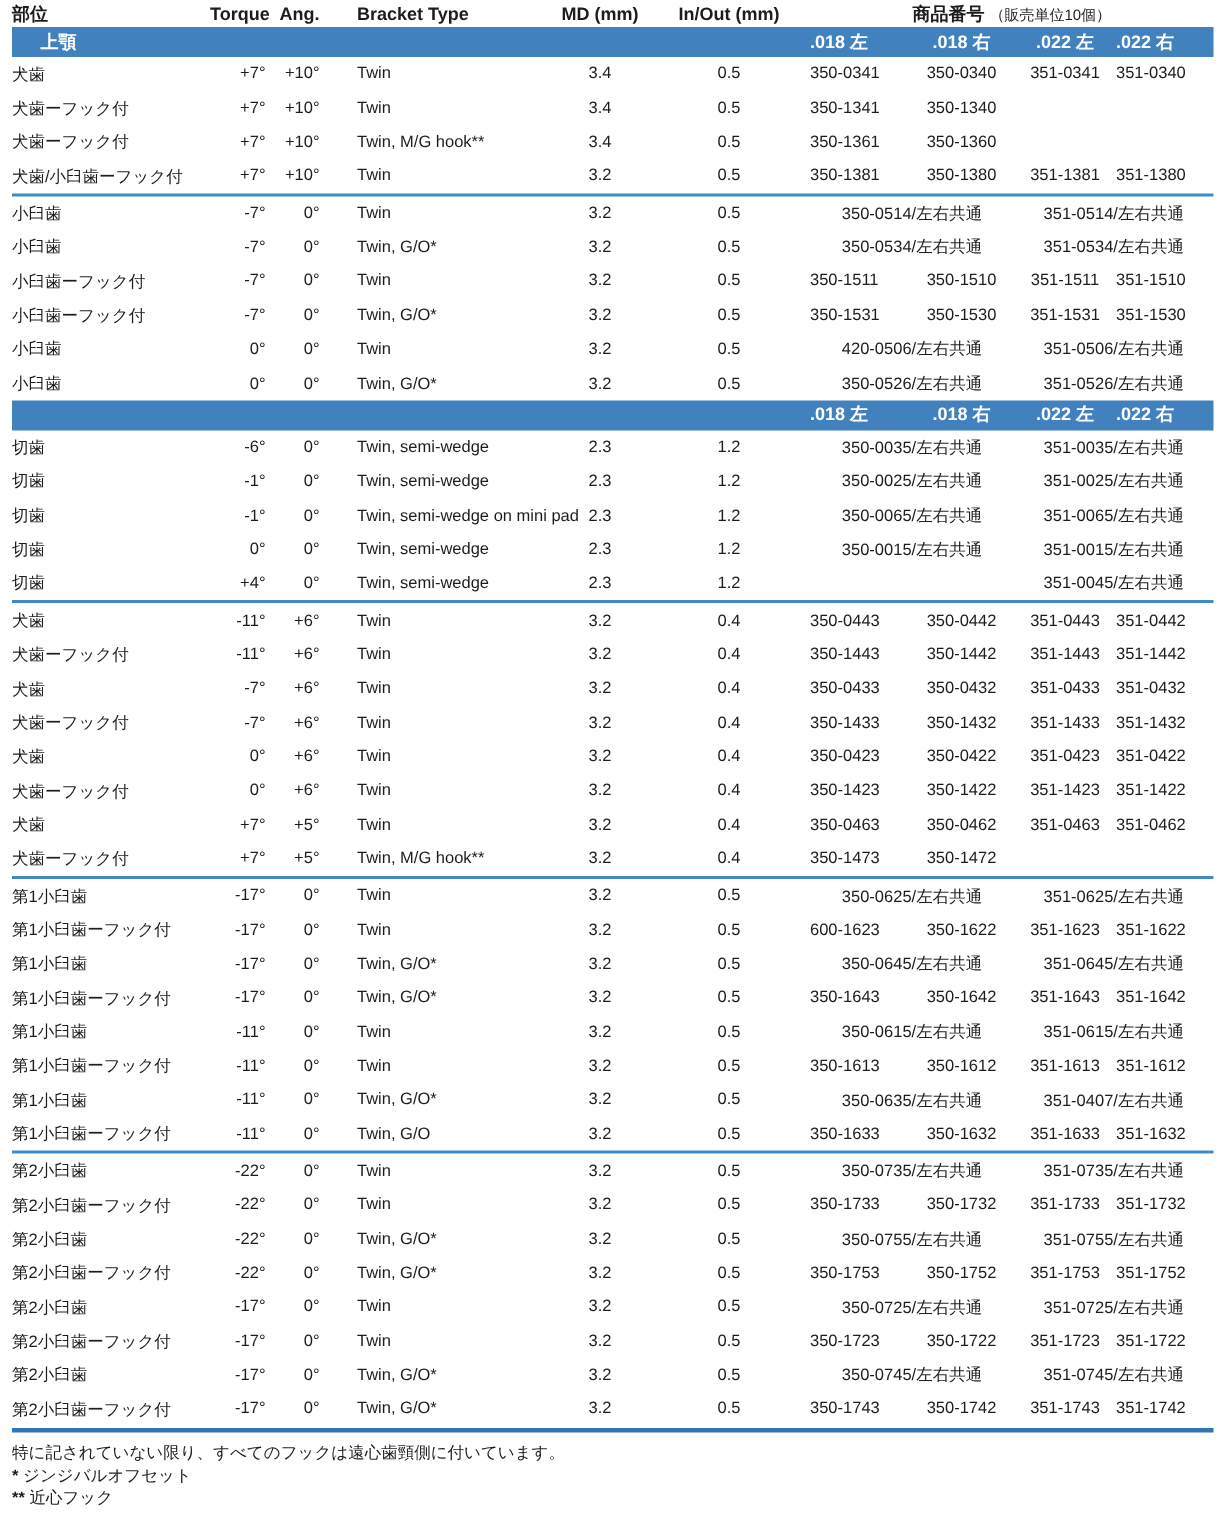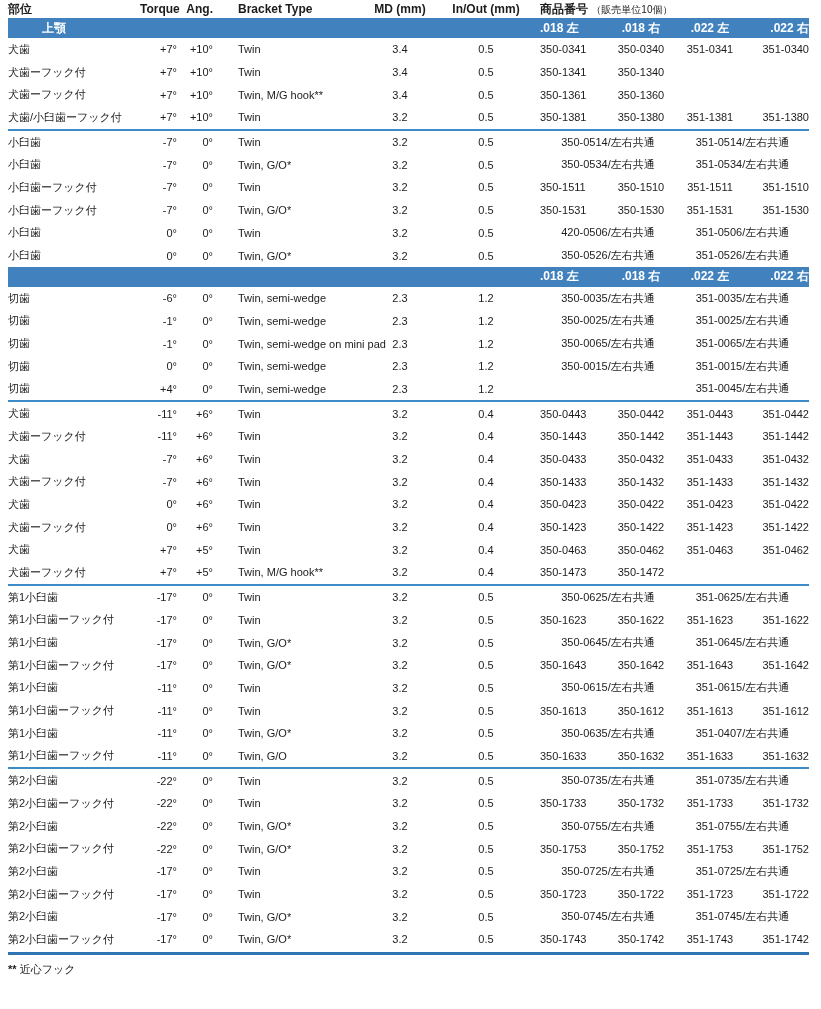--- a/index.html
+++ b/index.html
@@ -11,33 +11,33 @@
   .grid{
     display:grid;
     grid-template-columns:132px 37px 36px 25px 130px 64px 108px 66px 70px 68px 65px;
     align-items:center;
   }
   .header-row{height:18px;font-weight:bold;font-size:12px;}
   .header-row .sub{font-weight:normal;font-size:10px;}
   .band-row{height:20px;background:#4182be;color:#ffffff;font-weight:bold;font-size:12px;}
   .data-row{height:22.7px;font-size:11px;}
   .c-part{grid-column:1;padding-left:0;white-space:nowrap;}
-  .band-row .c-part{grid-column:1 / span 3;padding-left:6px;margin-left:28px;}
+  .band-row .c-part{grid-column:1 / span 3;padding-left:19px;}
   .c-torque{grid-column:2;text-align:right;}
   .c-ang{grid-column:3;text-align:right;}
   .c-bracket{grid-column:5;white-space:nowrap;}
   .c-md{grid-column:6;text-align:center;}
   .c-inout{grid-column:7;text-align:center;}
   .c-p1{grid-column:8;text-align:left;white-space:nowrap;}
   .c-p2{grid-column:9;text-align:center;white-space:nowrap;}
   .c-p3{grid-column:10;text-align:center;white-space:nowrap;}
-  .c-p4{grid-column:11;text-align:right;white-space:nowrap;}
+  .c-p4{grid-column:11;text-align:left;white-space:nowrap;}
   .c-p18{grid-column:8 / span 2;text-align:center;white-space:nowrap;}
   .c-p22{grid-column:10 / span 2;text-align:center;white-space:nowrap;}
-  .c-prodhead{grid-column:8 / span 4;text-align:left;}
+  .c-prodhead{grid-column:8 / span 4;text-align:center;}
   .divider{height:2px;background:#3e8cc7;}
   .final-rule{height:3px;background:#2f74b4;margin-top:1px;}
   .footer{padding-top:7px;font-size:11px;line-height:15px;}
   .footer .marker{font-weight:bold;}
   .fline{white-space:nowrap;}
 </style>
 </head>
 <body>
 
 <div class="page">
@@ -340,21 +340,21 @@
         <div class="c-p18">350-0625/左右共通</div>
         <div class="c-p22">351-0625/左右共通</div>
       </div>
       <div class="grid data-row">
         <div class="c-part">第1小臼歯ーフック付</div>
         <div class="c-torque">-17°</div>
         <div class="c-ang">0°</div>
         <div class="c-bracket">Twin</div>
         <div class="c-md">3.2</div>
         <div class="c-inout">0.5</div>
-        <div class="c-p1">350-1623</div>
+        <div class="c-p1">600-1623</div>
         <div class="c-p2">350-1622</div>
         <div class="c-p3">351-1623</div>
         <div class="c-p4">351-1622</div>
       </div>
       <div class="grid data-row">
         <div class="c-part">第1小臼歯</div>
         <div class="c-torque">-17°</div>
         <div class="c-ang">0°</div>
         <div class="c-bracket">Twin, G/O*</div>
         <div class="c-md">3.2</div>
@@ -504,19 +504,24 @@
         <div class="c-inout">0.5</div>
         <div class="c-p1">350-1743</div>
         <div class="c-p2">350-1742</div>
         <div class="c-p3">351-1743</div>
         <div class="c-p4">351-1742</div>
       </div>
       <div class="final-rule"></div>
     </div>
 
   <div class="footer">
+    <div class="fline">特に記されていない限り、すべてのフックは遠心歯頸側に付いています。</div>
+    <div class="fline">
+      <span class="marker">*</span>
+      <span>ジンジバルオフセット</span>
+    </div>
     <div class="fline">
       <span class="marker">**</span>
       <span>近心フック</span>
     </div>
   </div>
 
 </div>
 
 </body></html>

